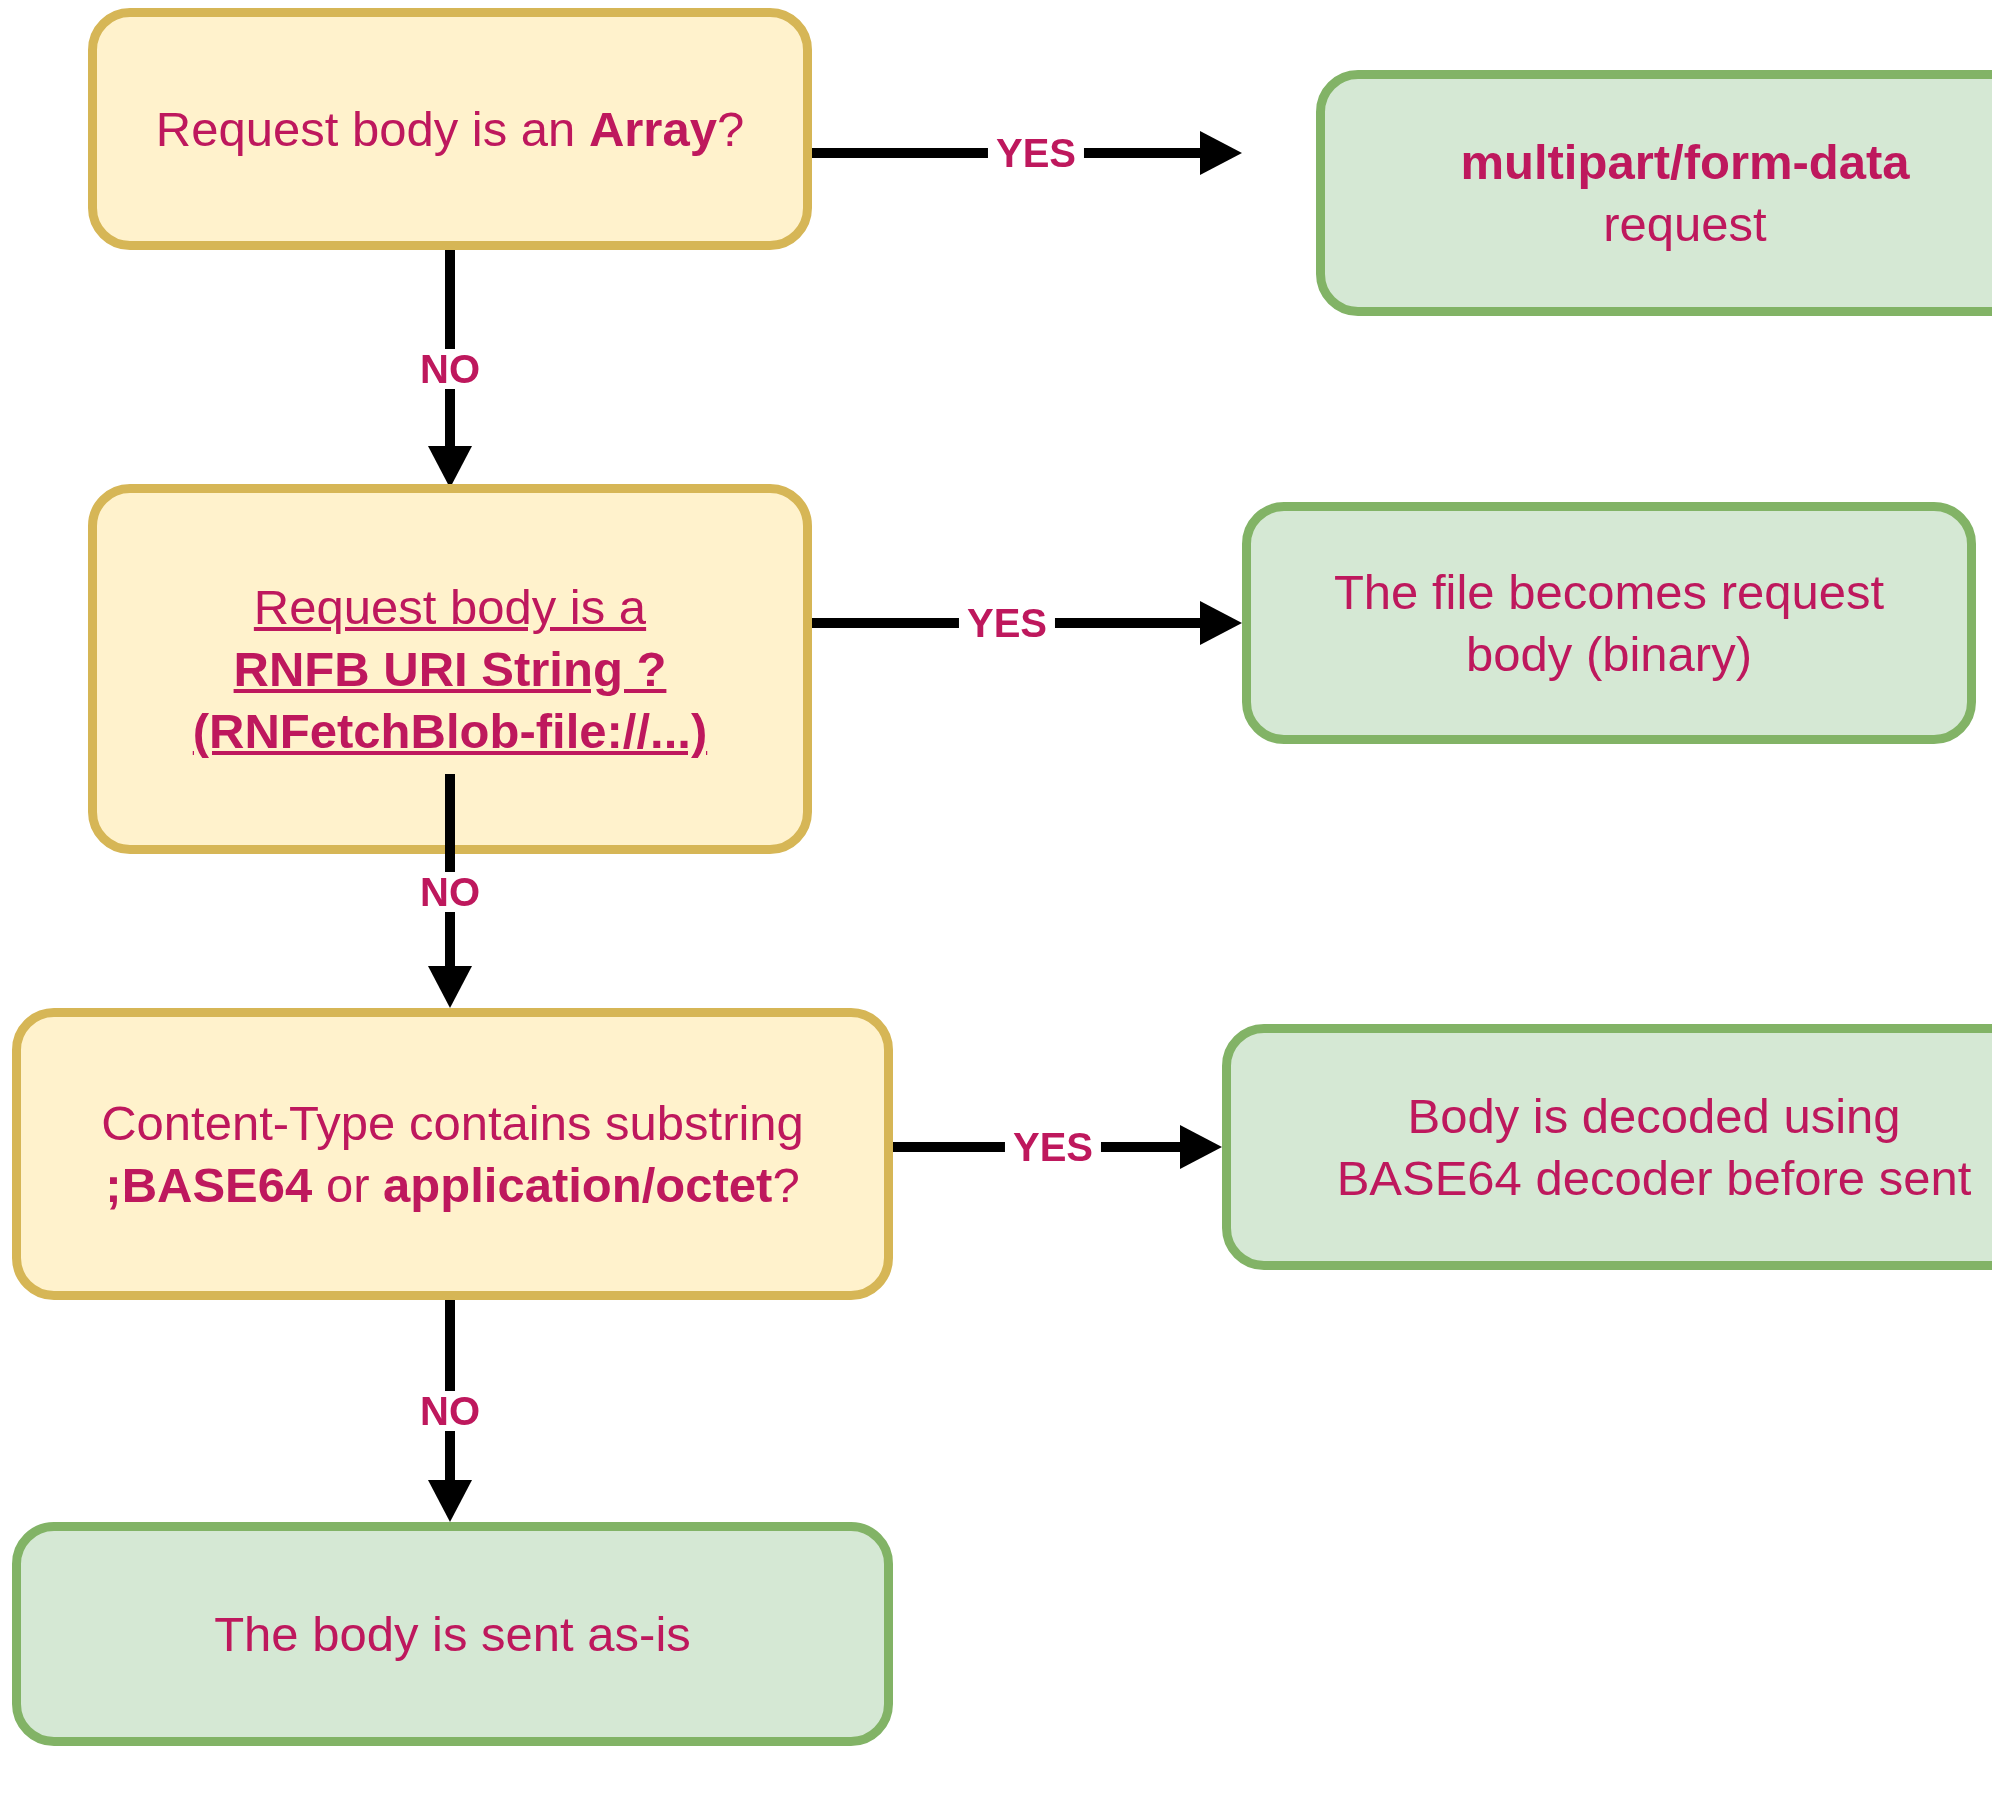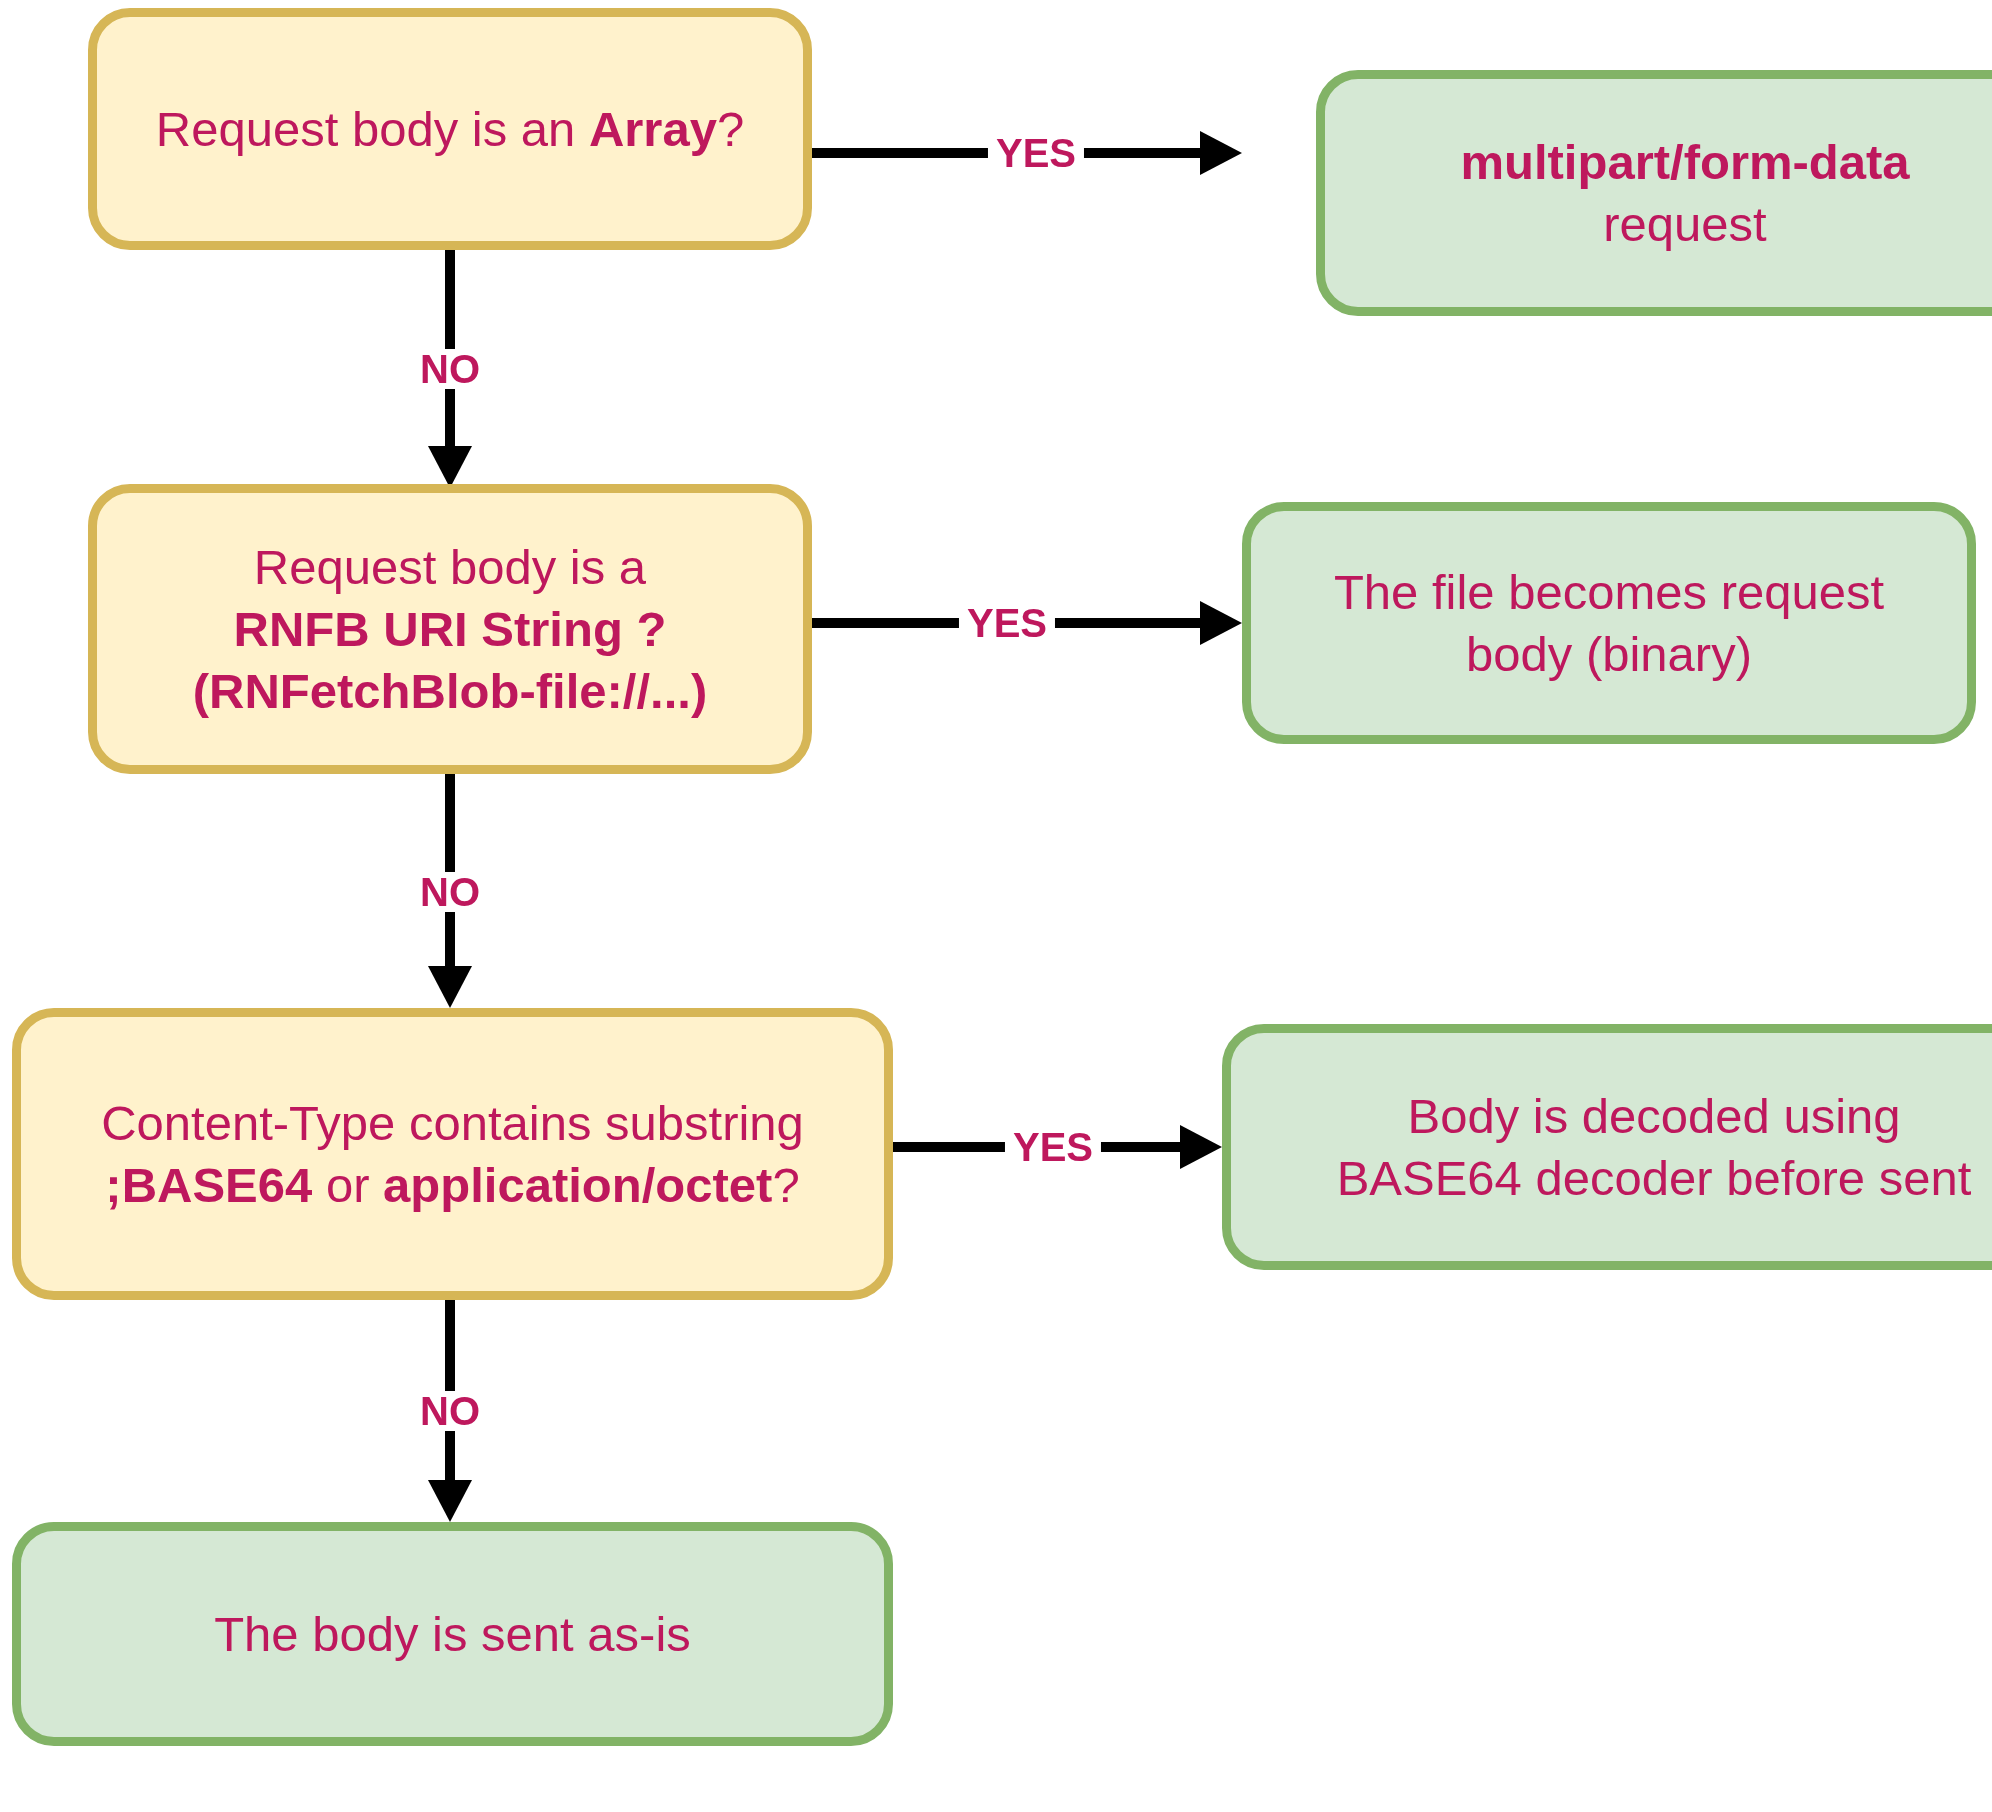--- a/index.html
+++ b/index.html
@@ -80,21 +80,21 @@
     <div class="head-right" style="left:1200px; top:131px;"></div>
     <div class="edge-label" style="left:1036px; top:153px;">YES</div>
   </div>
 
   <div>
     <div class="vline" style="left:445px; top:250px; height:198px;"></div>
     <div class="head-down" style="left:428px; top:446px;"></div>
     <div class="edge-label" style="left:450px; top:369px;">NO</div>
   </div>
 
-  <div class="node decision" style="left:88px; top:484px; width:724px; height:290px;">
+  <div class="node decision" style="left:88px; top:484px; width:724px; height:370px;text-decoration:underline;">
     <div>
       <div>Request body is a</div>
       <div class="b">RNFB URI String ?</div>
       <div class="b">(RNFetchBlob-file://...)</div>
     </div>
   </div>
 
   <div class="node result" style="left:1242px; top:502px; width:734px; height:242px;text-align:center;">
     <div>
       <div>The file becomes request</div>

